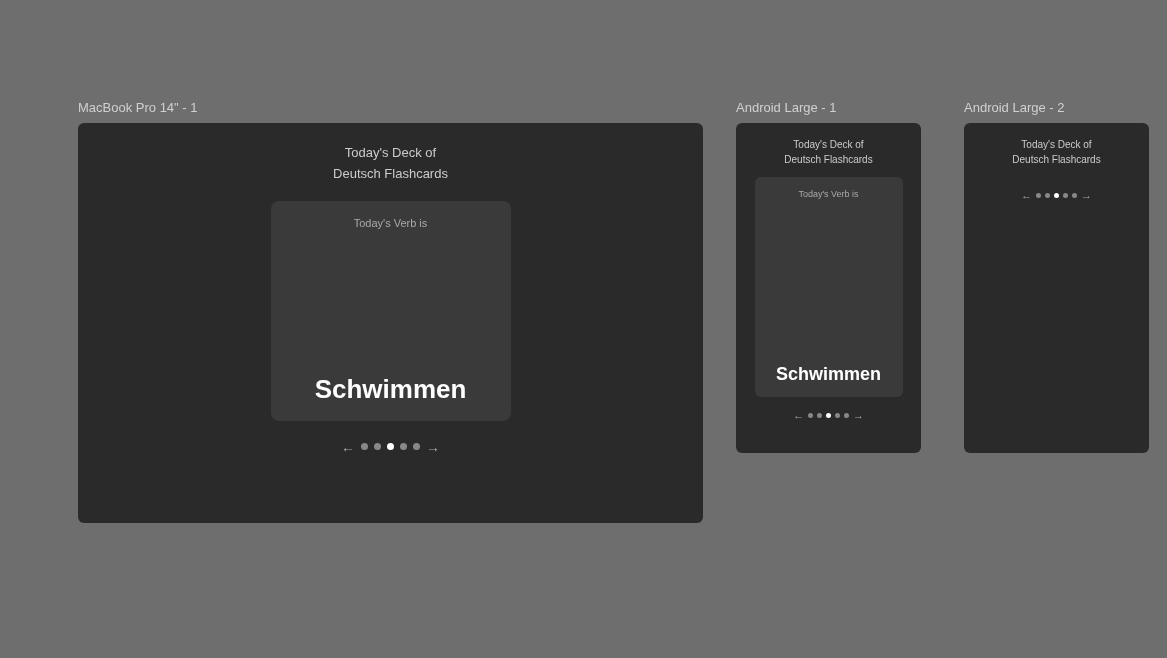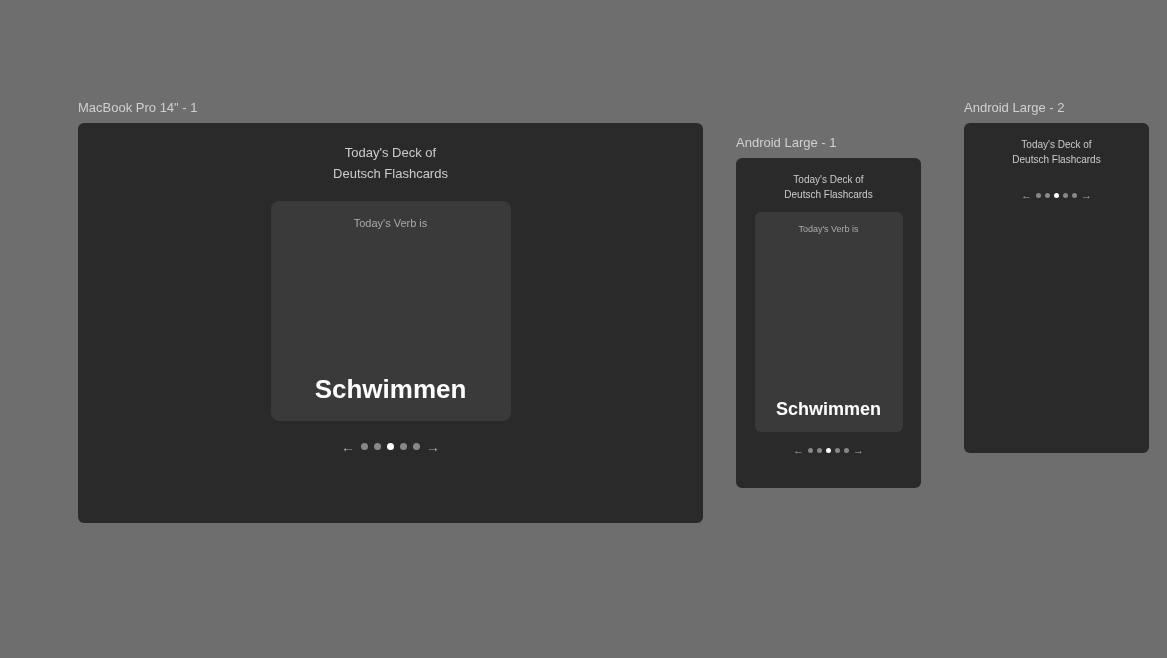--- a/index.html
+++ b/index.html
@@ -93,21 +93,20 @@
     }
 
     
     .android-section {
       position: absolute;
       top: 100px;
     }
     .android-section.a1 {
       left: 736px;
       width: 185px;
-      margin-top: 35px;
     }
     .android-section.a2 {
       left: 964px;
       width: 185px;
     }
     .android-frame {
       background-color: #2a2a2a;
       border-radius: 6px;
       width: 185px;
       height: 330px;

